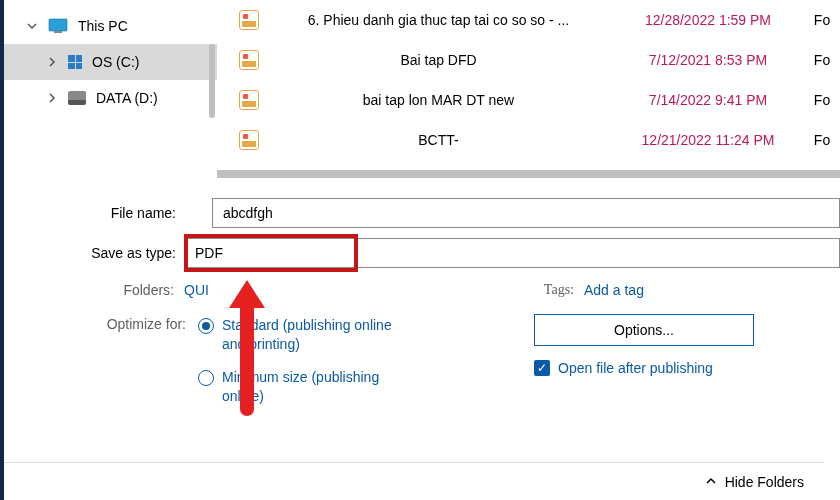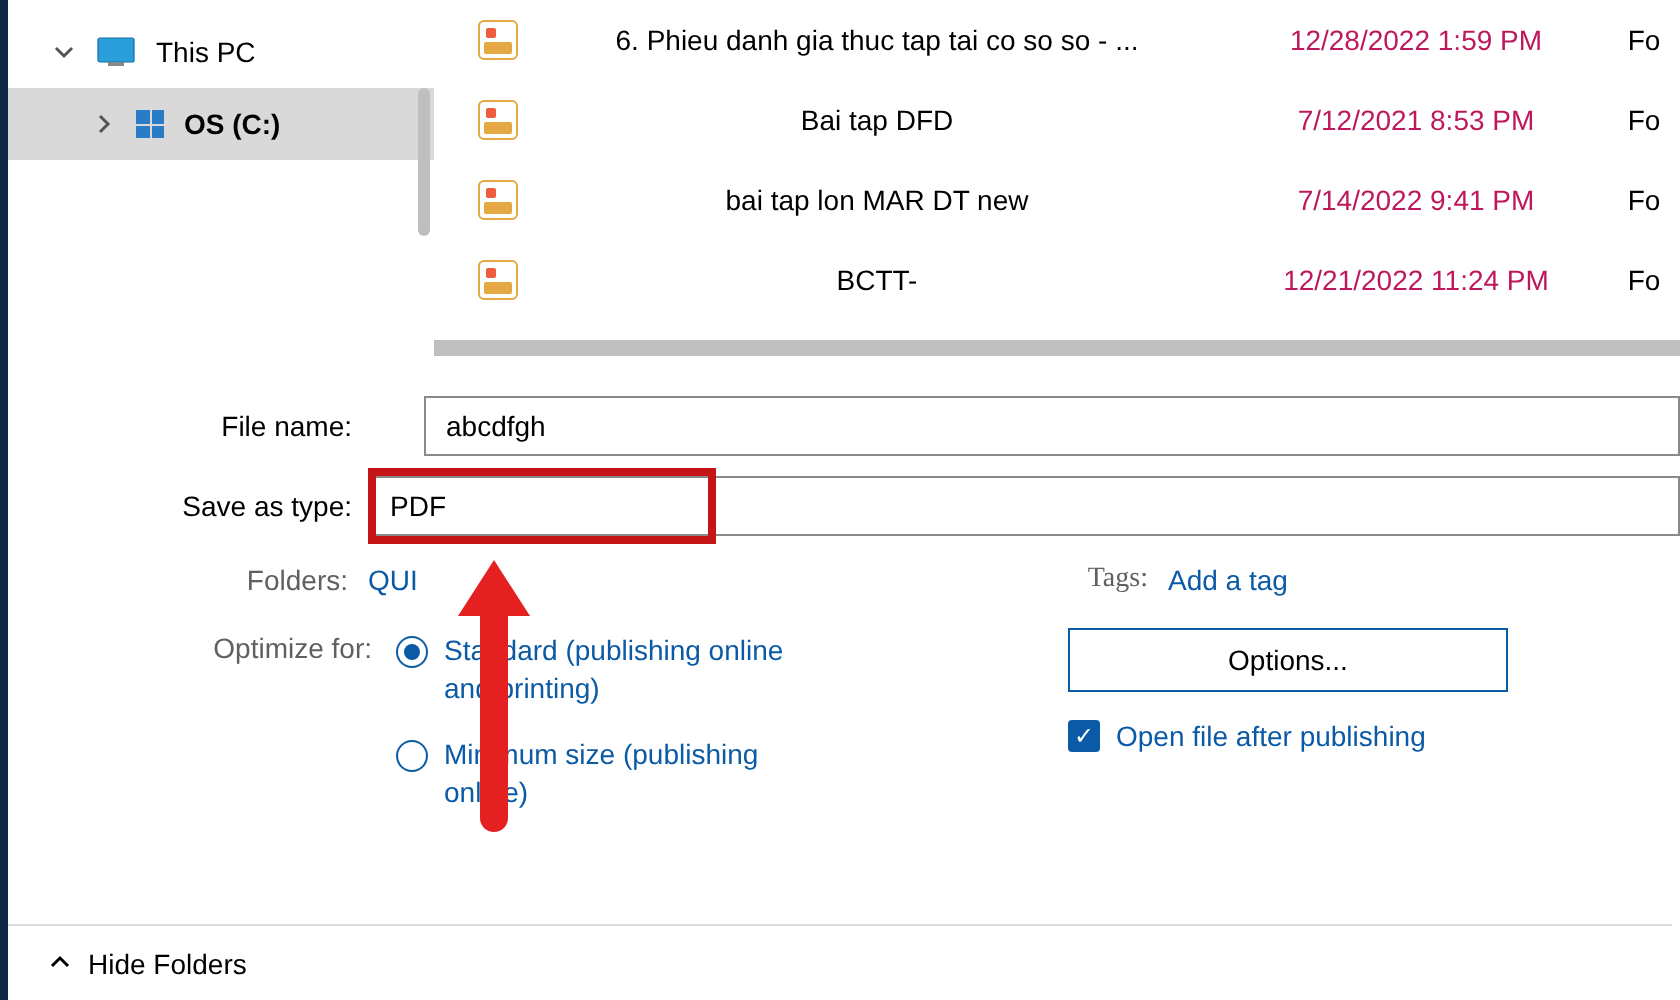--- a/index.html
+++ b/index.html
@@ -3,21 +3,21 @@
   <meta charset="utf-8">
   <style>
     * { margin: 0; padding: 0; box-sizing: border-box; font-family: 'Segoe UI', Tahoma, sans-serif; }
     body { width: 840px; height: 500px; background: #fff; overflow: hidden; position: relative; font-size: 14px; color: #000; border-left: 4px solid #10294a; }
     
     .top-section { display: flex; height: 178px; }
     
     .sidebar { width: 213px; background: #fff; padding: 8px 0; position: relative; }
     .sidebar-item { display: flex; align-items: center; padding: 10px 14px; gap: 10px; cursor: pointer; }
     .sidebar-item.this-pc { padding-left: 22px; }
-    .sidebar-item.drive { padding-left: 42px; font-weight: bold; }
+    .sidebar-item.drive { padding-left: 42px; }
     .sidebar-item.selected { background: #d9d9d9; }
     .chevron { width: 12px; height: 12px; display: flex; align-items: center; justify-content: center; color: #555; }
     .drive-icon { width: 18px; height: 14px; background: linear-gradient(#888 0 65%, #555 65% 100%); border-radius: 2px; }
     .win-icon { width: 14px; height: 14px; display: grid; grid-template: 1fr 1fr / 1fr 1fr; gap: 1px; }
     .win-icon span { background: #2a7cc7; }
     .pc-icon { width: 20px; height: 16px; }
     .sidebar-scrollthumb { position: absolute; right: 2px; top: 44px; width: 6px; height: 74px; background: #bfbfbf; border-radius: 3px; }
     
     .file-list { flex: 1; background: #fff; position: relative; overflow: hidden; }
     .file-row { display: flex; align-items: center; padding: 10px 8px 10px 22px; gap: 14px; text-align: center; }
@@ -52,21 +52,21 @@
     .radio-group { padding-left: 4px; }
     .radio-item { display: flex; align-items: flex-start; gap: 8px; margin-bottom: 14px; color: #0b5aa6; }
     .radio-circle { width: 16px; height: 16px; border: 1.5px solid #0b5aa6; border-radius: 50%; margin-top: 2px; display: flex; align-items: center; justify-content: center; flex-shrink: 0; }
     .radio-circle.checked::after { content: ""; width: 8px; height: 8px; background: #0b5aa6; border-radius: 50%; }
     .radio-label { line-height: 1.35; }
     
     .options-btn { width: 220px; padding: 7px 0; border: 1px solid #0b5aa6; background: #fff; text-align: center; cursor: pointer; margin-top: 16px; }
     .check-row { display: flex; align-items: center; gap: 8px; margin-top: 14px; color: #0b5aa6; }
     .checkbox { width: 16px; height: 16px; background: #0b5aa6; border-radius: 2px; color: #fff; display: flex; align-items: center; justify-content: center; font-size: 12px; }
     
-    .bottom-bar { position: absolute; bottom: 0; left: 0; right: 4px; height: 38px; border-top: 1px solid #ddd; display: flex; align-items: center; justify-content: space-between; padding: 0 20px; background: #fff; }
+    .bottom-bar { position: absolute; bottom: 0; left: 0; right: 16px; height: 38px; border-top: 1px solid #ddd; display: flex; align-items: center; justify-content: flex-end; padding: 0 20px; background: #fff; }
     .hide-folders { display: flex; align-items: center; gap: 8px; cursor: pointer; }
     .bottom-right { display: flex; align-items: center; gap: 30px; }
     .tools-btn { display: flex; align-items: center; gap: 10px; cursor: pointer; }
     .save-btn { padding: 6px 16px; }
     
     .arrow-annot { position: absolute; left: 230px; top: 280px; pointer-events: none; }
     .arrow-head { width: 0; height: 0; border-left: 18px solid transparent; border-right: 18px solid transparent; border-bottom: 28px solid #e42020; margin-left: -5px; }
     .arrow-stem { width: 14px; height: 108px; background: #e42020; border-radius: 0 0 7px 7px; margin-left: 6px; }
   </style>
 </head>
@@ -92,20 +92,29 @@
             <path d="M4 2 L8 6 L4 10" stroke="#555" stroke-width="1.5" fill="none"></path>
           </svg>
         </span>
       <span class="win-icon">
           <span></span>
           <span></span>
           <span></span>
           <span></span>
         </span>
       <span>OS (C:)</span>
+    </div>
+    <div class="sidebar-item drive">
+      <span class="chevron">
+          <svg width="12" height="12" viewBox="0 0 12 12">
+            <path d="M4 2 L8 6 L4 10" stroke="#555" stroke-width="1.5" fill="none"></path>
+          </svg>
+        </span>
+      <span class="drive-icon"></span>
+      <span>DATA (D:)</span>
     </div>
     <div class="sidebar-scrollthumb"></div>
   </div>
 
   <div class="file-list">
     <div class="file-row">
       <span class="file-icon"></span>
       <span class="file-name">6. Phieu danh gia thuc tap tai co so so - ...</span>
       <span class="file-date">12/28/2022 1:59 PM</span>
       <span class="file-type">Fo</span>

